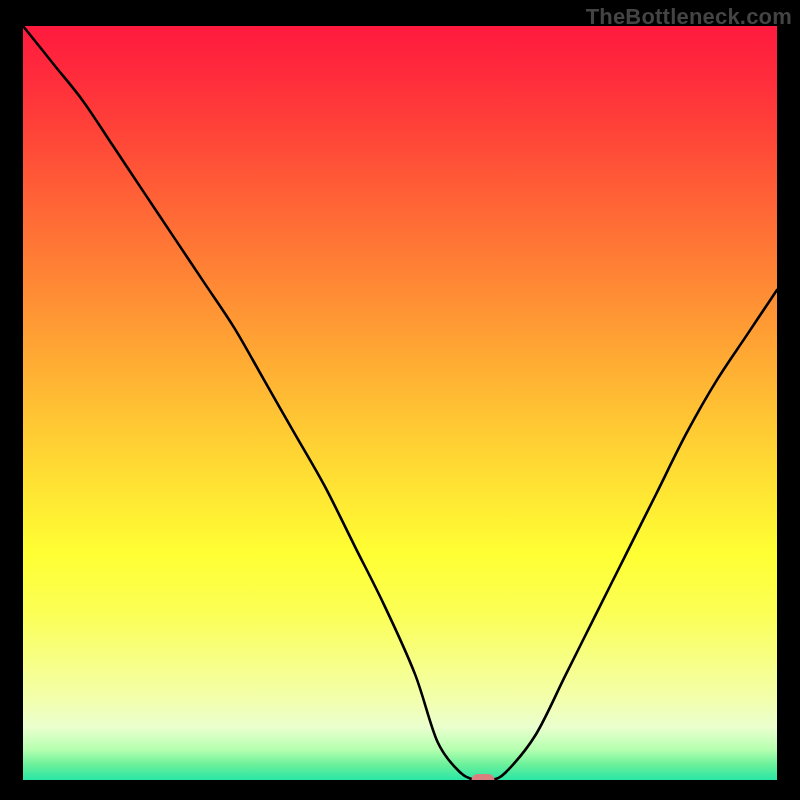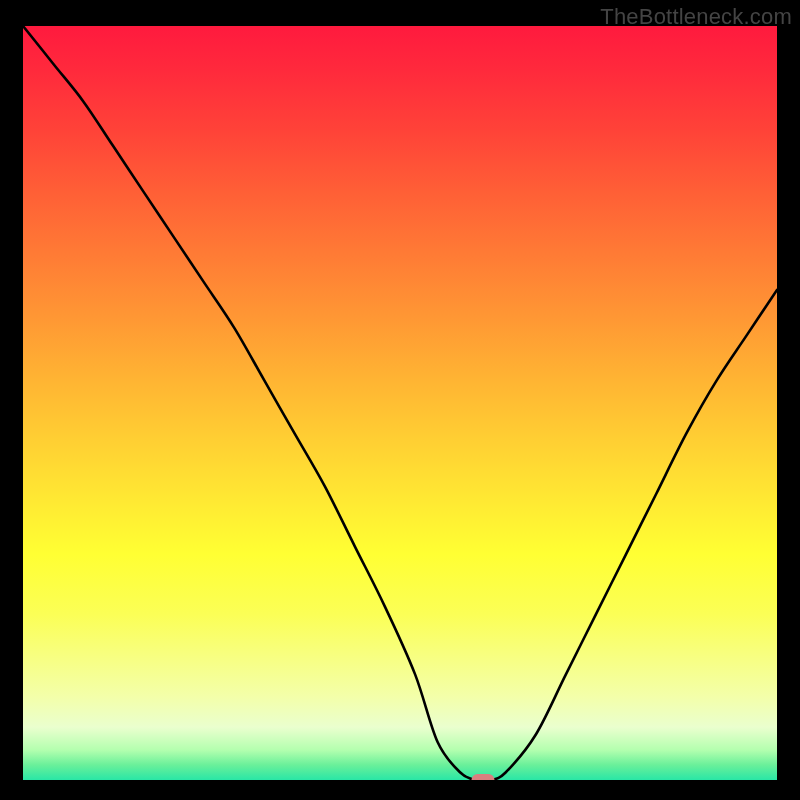--- a/index.html
+++ b/index.html
@@ -16,21 +16,21 @@
     width: 800px;
     height: 800px;
     background: #000;
   }
   .watermark {
     position: absolute;
     top: 4px;
     right: 8px;
     color: #444;
     font-size: 22px;
-    font-weight: 400;
+    font-weight: 700;
     letter-spacing: 0.2px;
     z-index: 20;
   }
   .plot-area {
     position: absolute;
     left: 23px;
     top: 26px;
     width: 754px;
     height: 754px;
     overflow: hidden;

